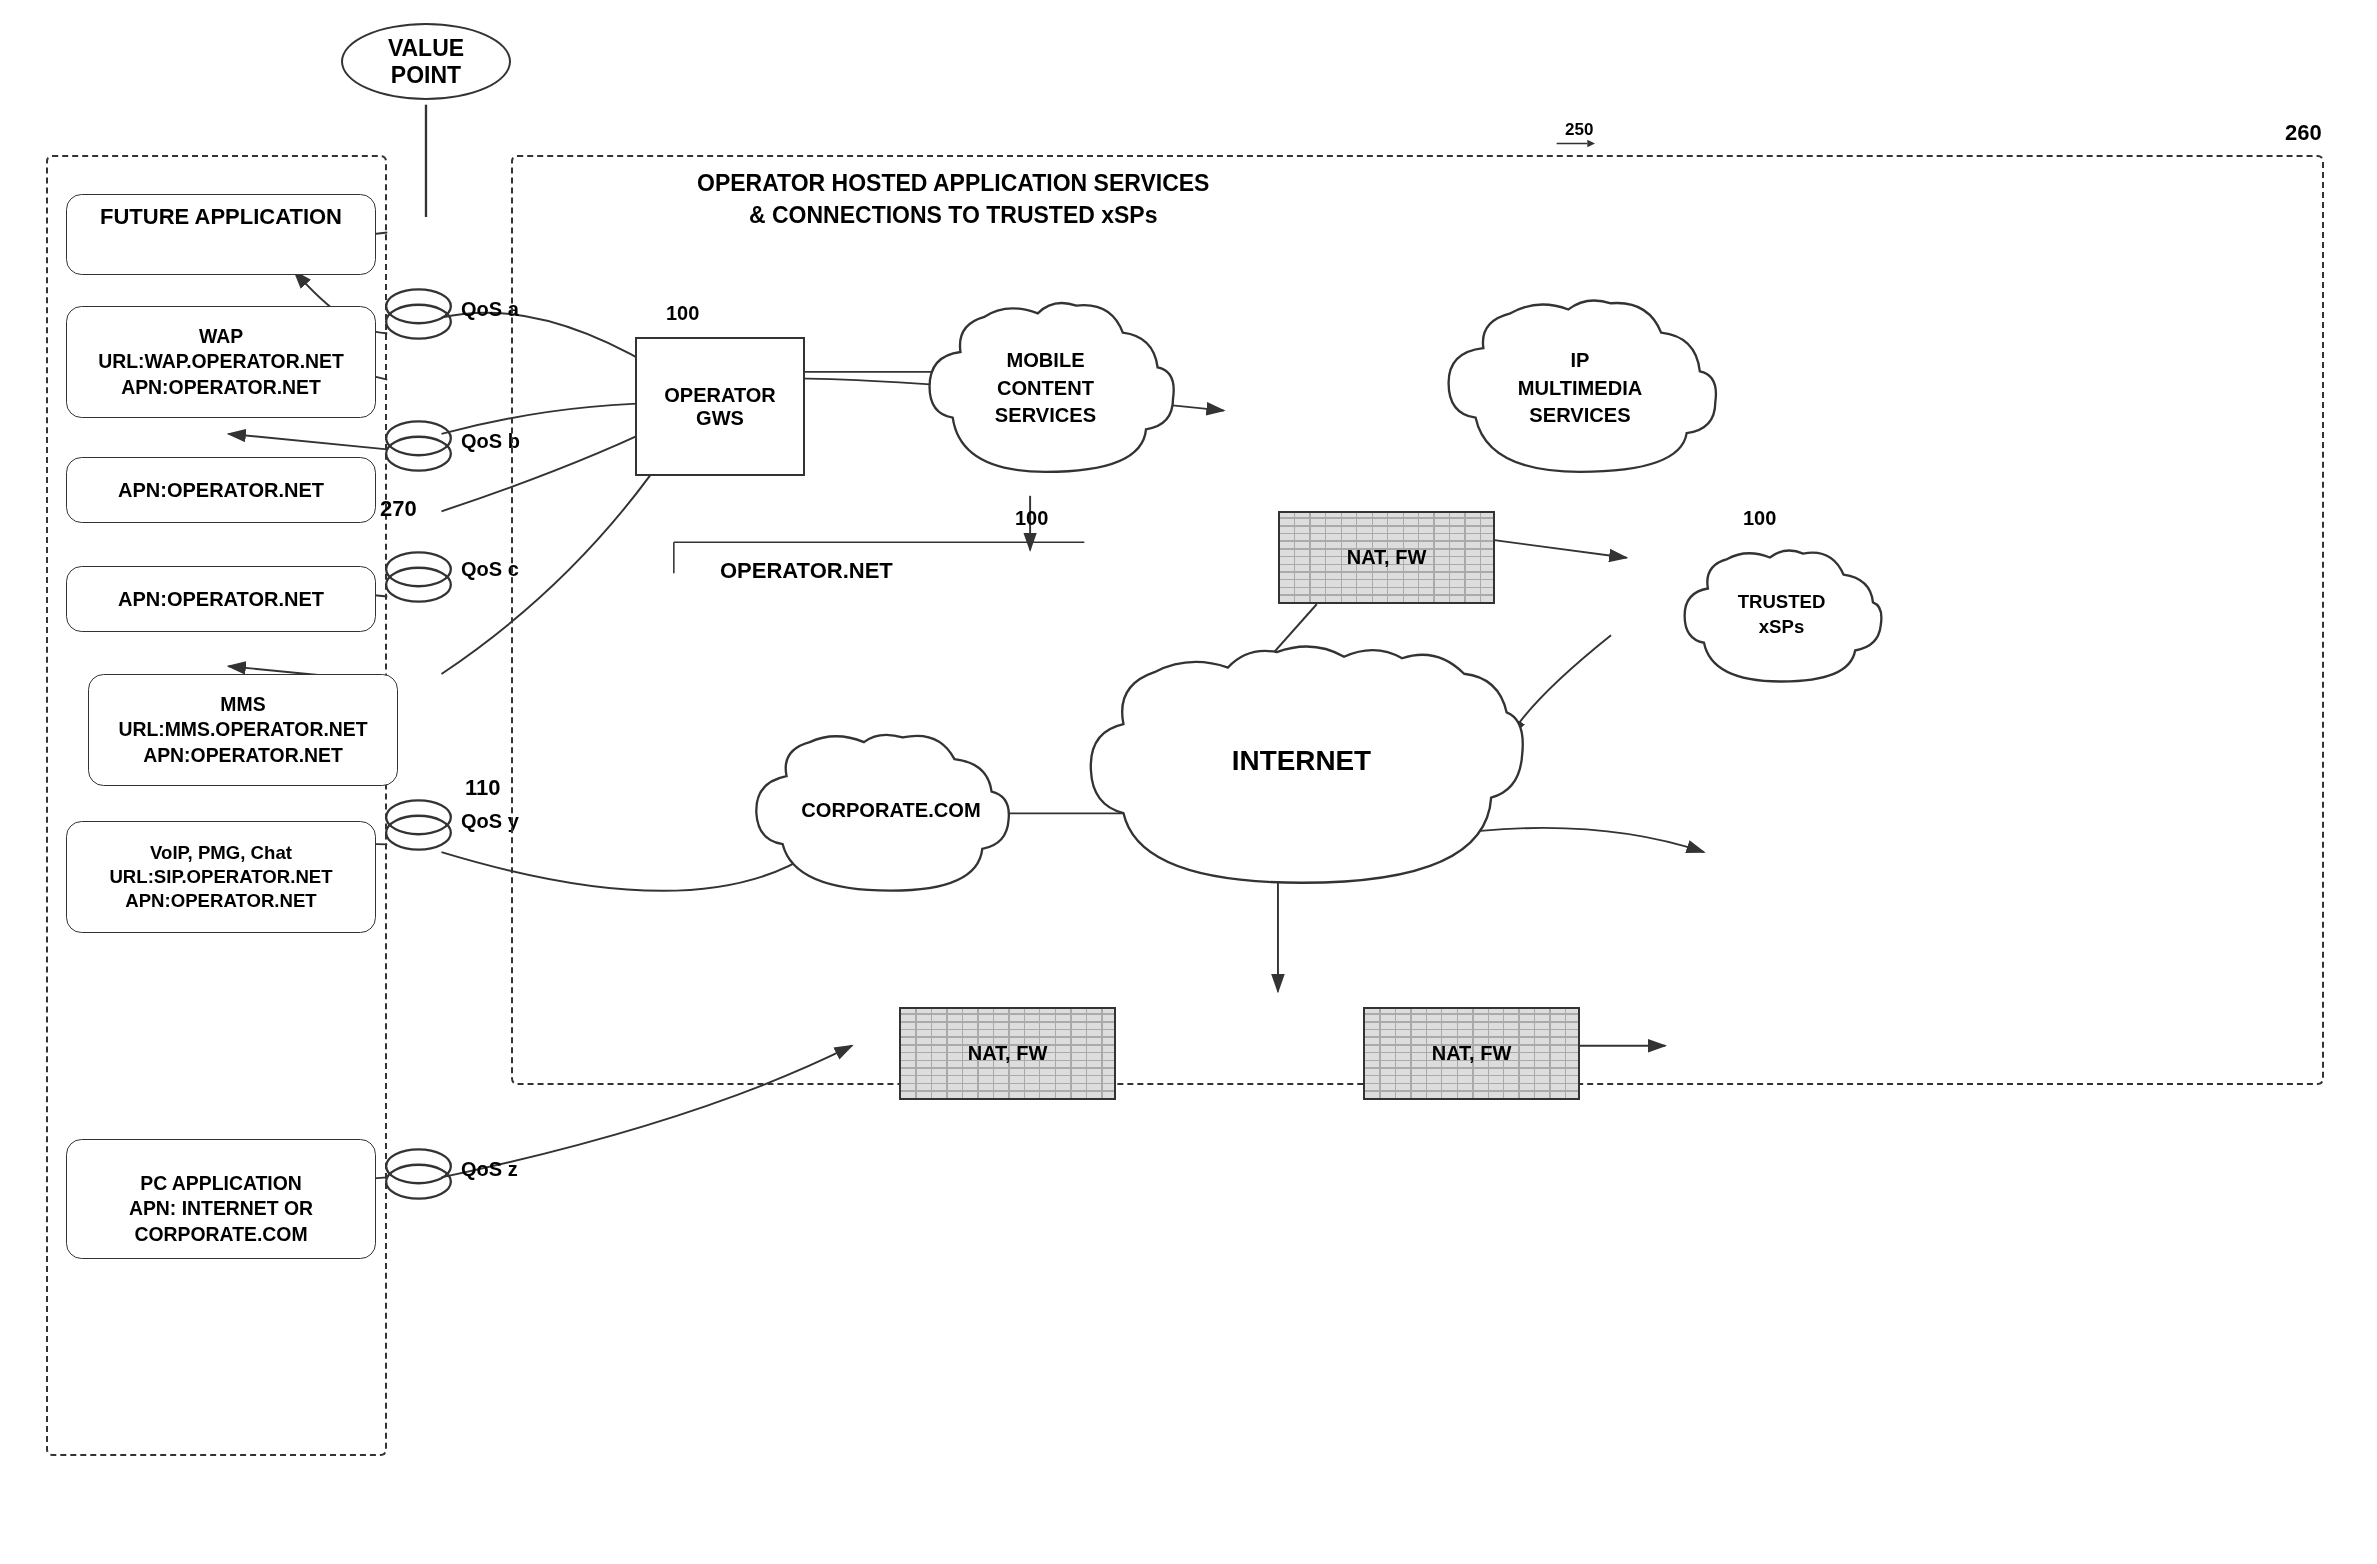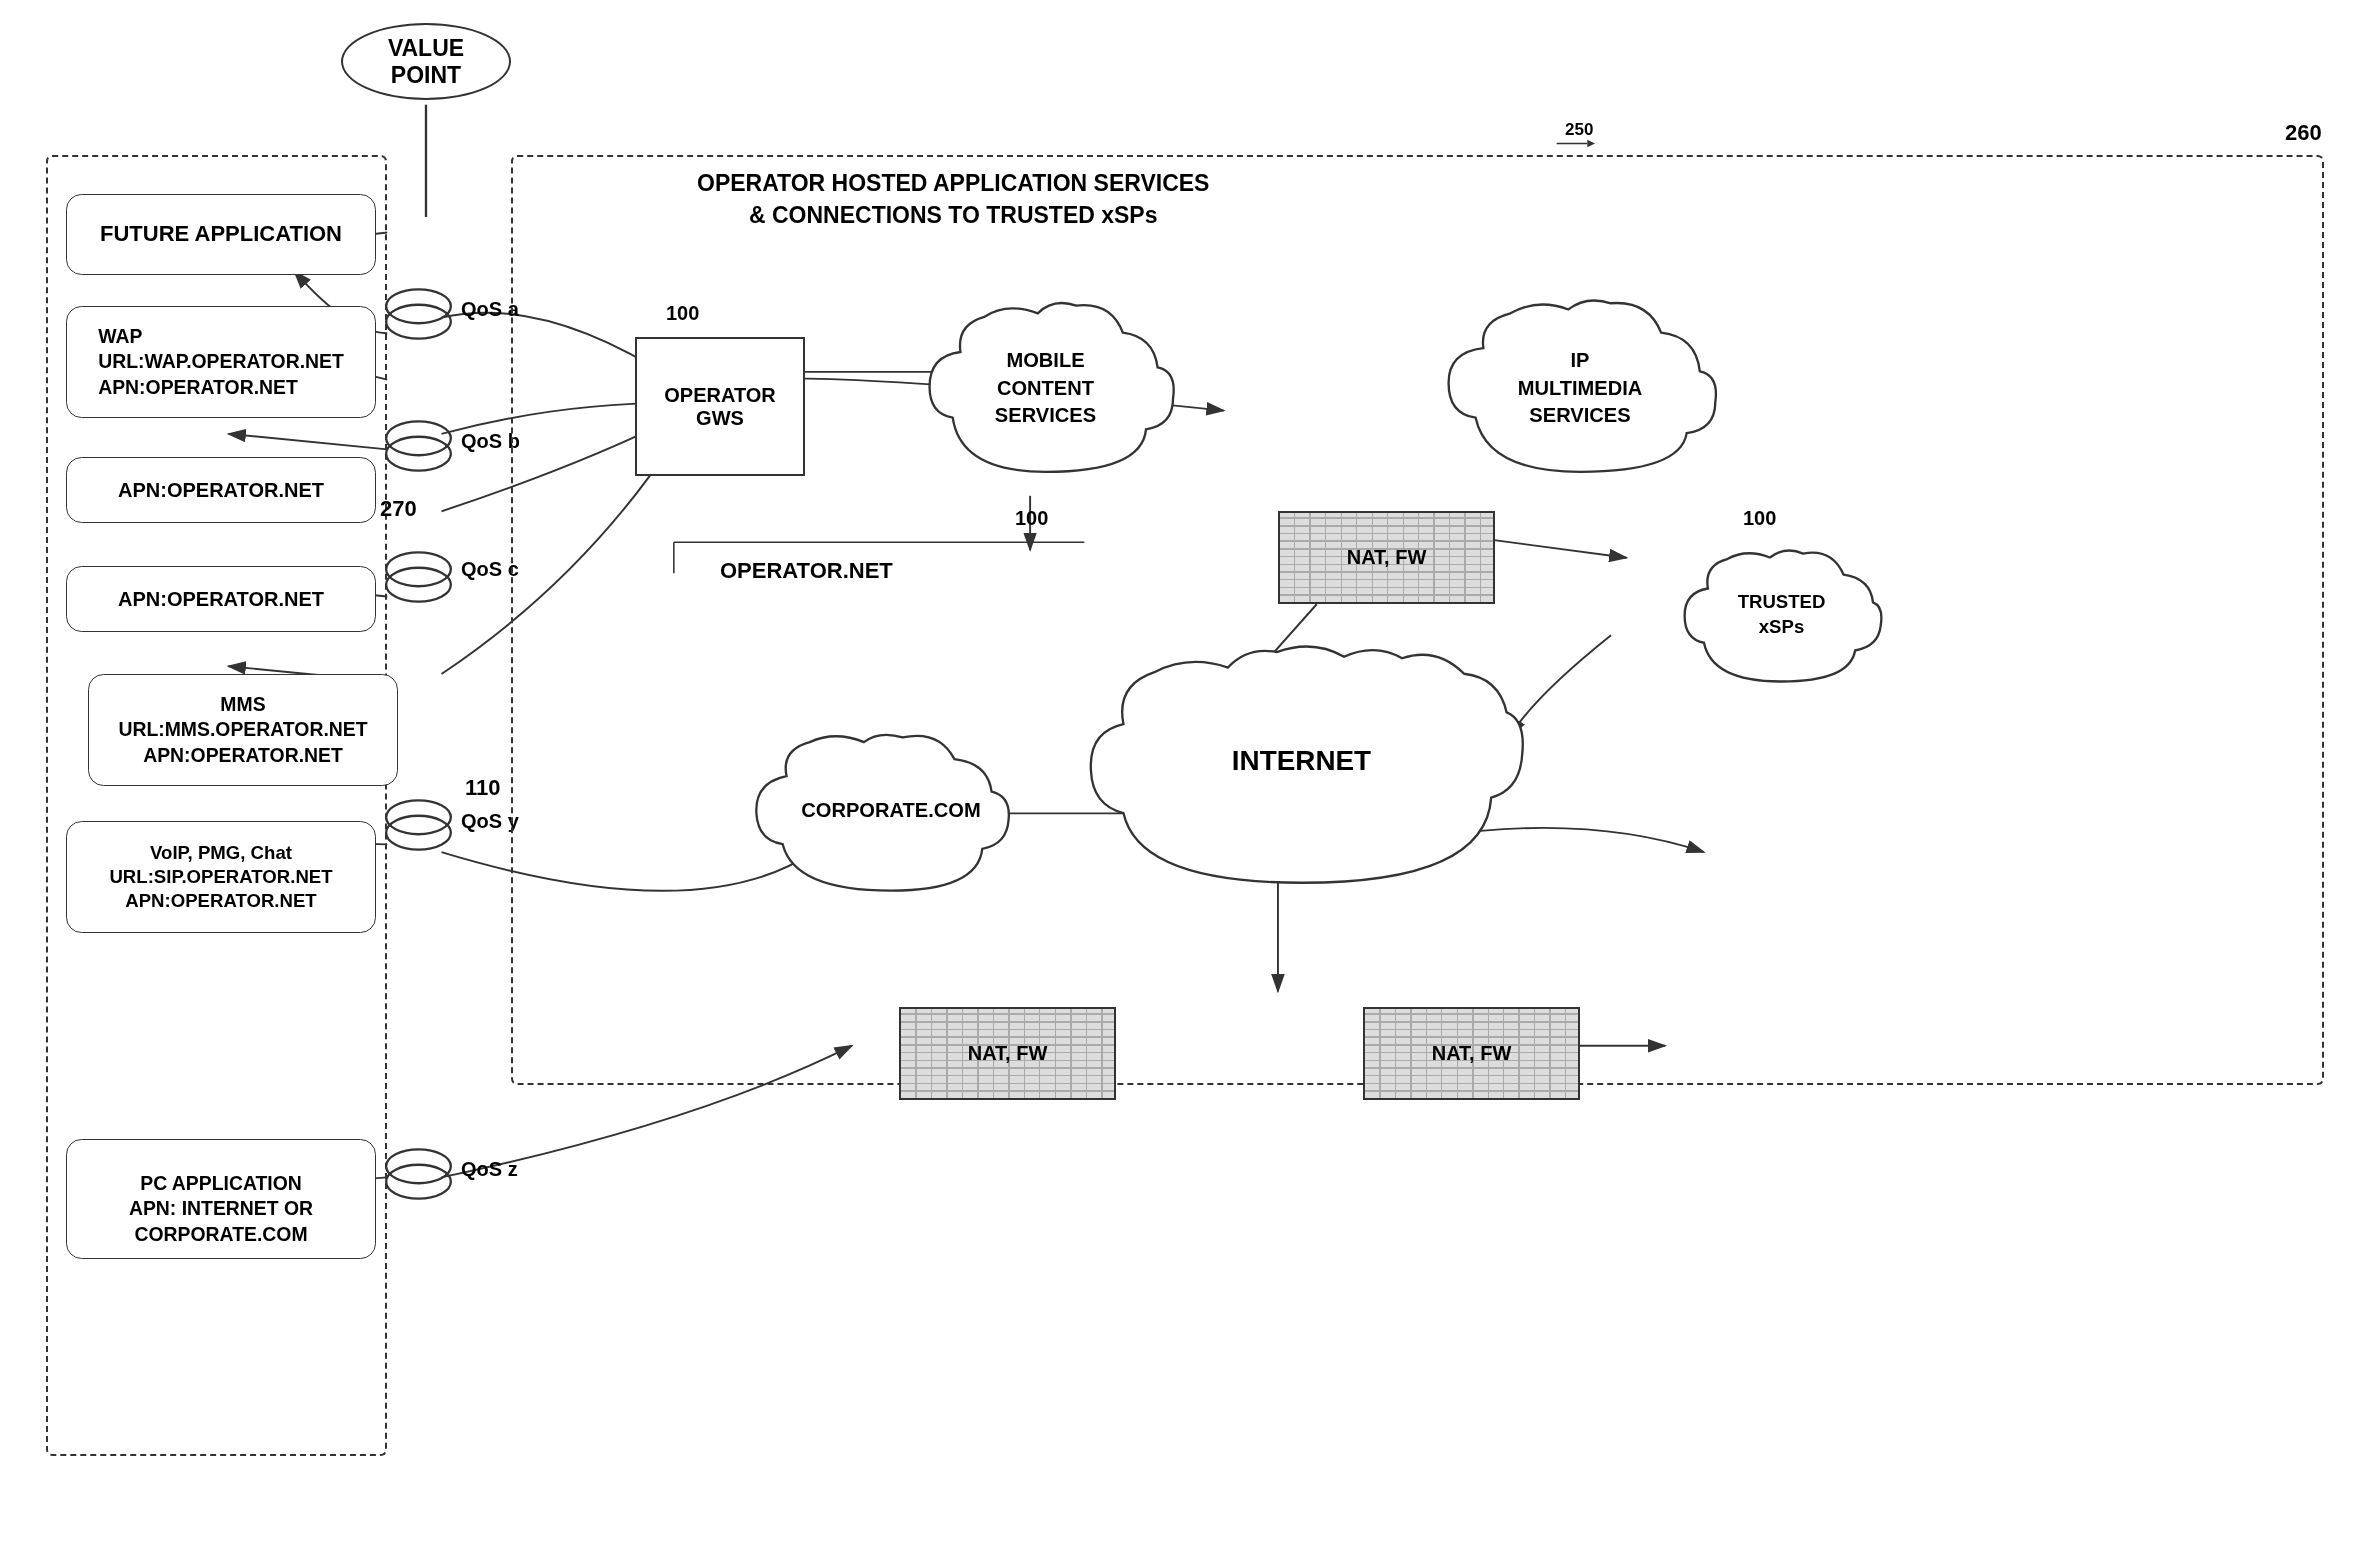--- a/index.html
+++ b/index.html
@@ -201,26 +201,26 @@
     </defs>
   </svg>
 
   <div class="value-point">
     <span style="white-space:pre;">VALUE
 POINT</span>
   </div>
 
   <div class="left-panel"></div>
 
-  <div class="app-box" style="left:66px; top:194px; width:310px; height:81px; font-size:22px; display:flex; align-items:center; justify-content:center;">
+  <div class="app-box" style="left:66px; top:194px; width:310px; height:81px; font-size:22px; display:flex; justify-content:center;">
     <span>FUTURE APPLICATION</span>
   </div>
 
   <div class="app-box" style="left:66px; top:306px; width:310px; height:112px; font-size:19.4px; display:flex; align-items:center; justify-content:center;">
-    <span style="white-space:pre; text-align:left;">WAP
+    <span style="white-space:pre; text-align:center;">WAP
 URL:WAP.OPERATOR.NET
 APN:OPERATOR.NET</span>
   </div>
 
   <div class="app-box" style="left:66px; top:457px; width:310px; height:66px; font-size:20px; display:flex; align-items:center; justify-content:center;">
     <span>APN:OPERATOR.NET</span>
   </div>
 
   <div class="app-box" style="left:66px; top:566px; width:310px; height:66px; font-size:20px; display:flex; align-items:center; justify-content:center;">
     <span>APN:OPERATOR.NET</span>

